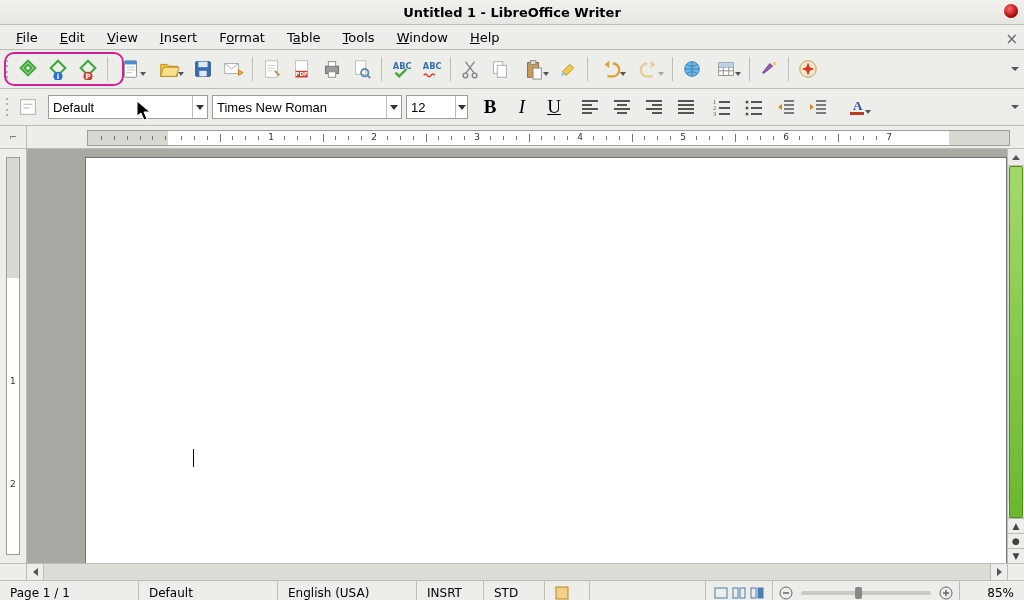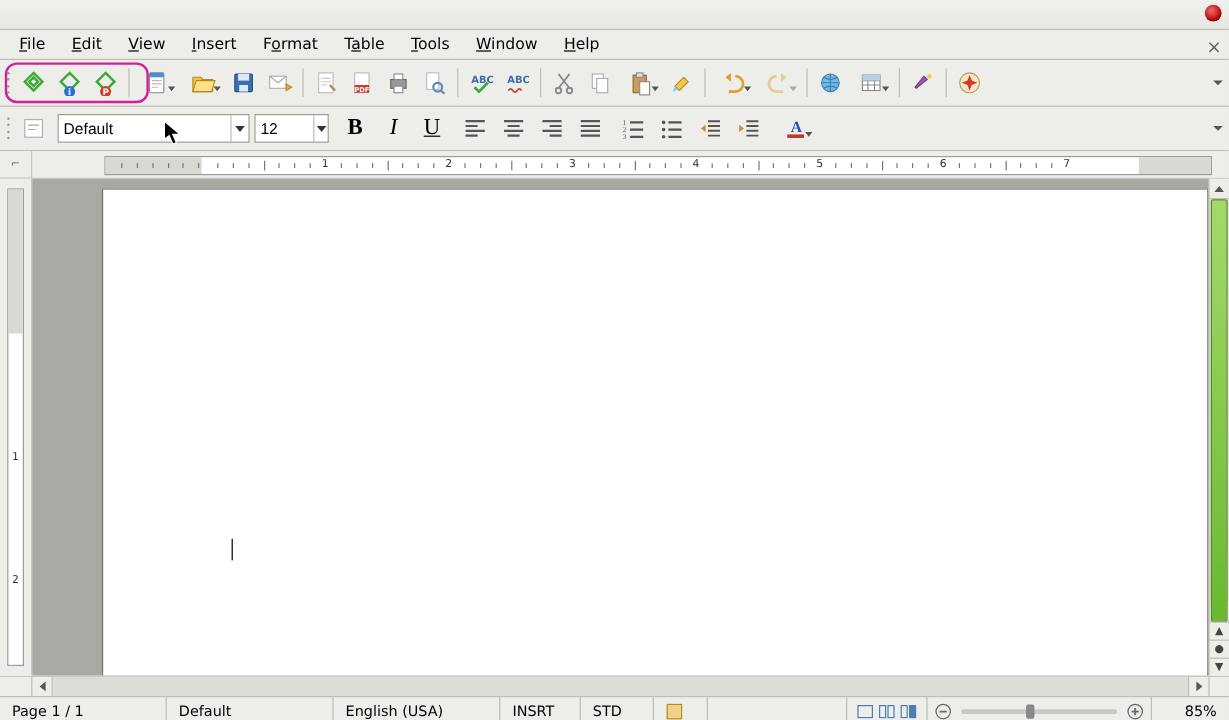--- a/index.html
+++ b/index.html
@@ -92,20 +92,21 @@
   .tri.down{border-left:4px solid transparent;border-right:4px solid transparent;border-top:5px solid #555;}
   .tri.left{border-top:4px solid transparent;border-bottom:4px solid transparent;border-right:5px solid #555;}
   .tri.right{border-top:4px solid transparent;border-bottom:4px solid transparent;border-left:5px solid #555;}
 
   .cursor-arrow{position:absolute;left:136px;top:100px;z-index:10;pointer-events:none;}
 </style>
 </head>
 <body>
 
 <div class="titlebar">
+  <span class="titlebar-text">Untitled 1 - LibreOffice Writer</span>
   <div class="titlebar-close"></div>
 </div>
 <div class="window-x">×</div>
 
 <div class="menubar">
   <span><u>F</u>ile</span>
   <span><u>E</u>dit</span>
   <span><u>V</u>iew</span>
   <span><u>I</u>nsert</span>
   <span>F<u>o</u>rmat</span>
@@ -312,20 +313,24 @@
     </div>
   <div class="tbtn" style="width:22px">
     <svg viewBox="0 0 24 24">
         <rect x="4" y="4" width="16" height="16" fill="#fff" stroke="#aaa"></rect>
         <path d="M7 9h10M7 13h7" stroke="#aaa"></path>
       </svg>
   </div>
   <div class="sep"></div>
   <div class="combo" style="width:158px">
     <input value="Default" style="">
+    <div class="caret"></div>
+  </div>
+  <div class="combo" style="width:188px">
+    <input value="Times New Roman" style="">
     <div class="caret"></div>
   </div>
   <div class="combo" style="width:60px">
     <input value="12" style="">
     <div class="caret"></div>
   </div>
   <div class="sep"></div>
   <div class="fmt-btn" style="font-weight:bold">B</div>
   <div class="fmt-btn" style="font-style:italic">I</div>
   <div class="fmt-btn" style="text-decoration:underline">U</div>

